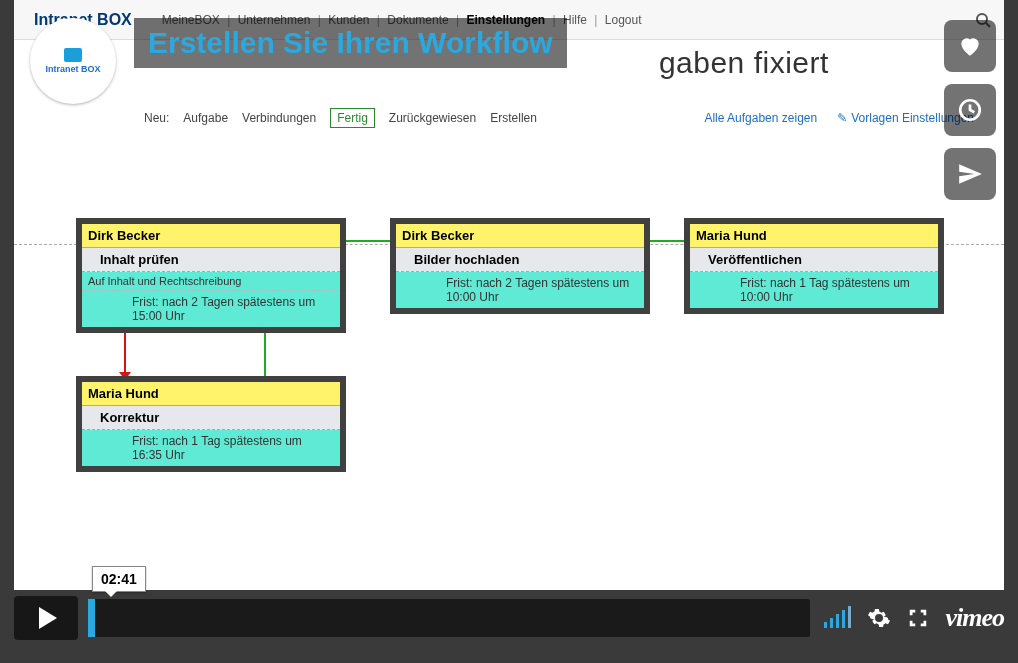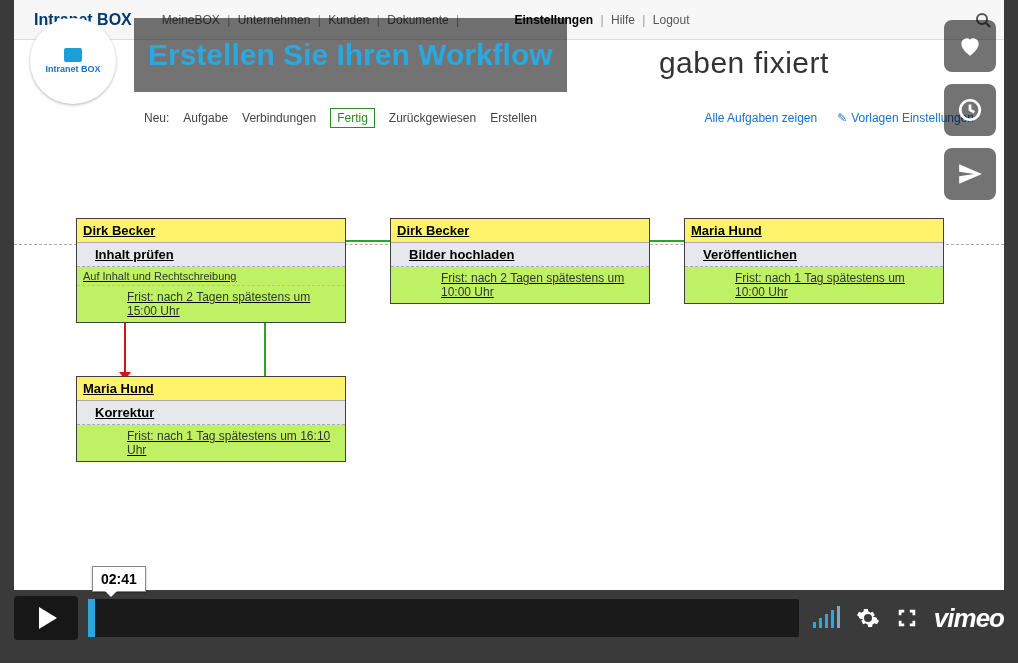--- a/index.html
+++ b/index.html
@@ -27,21 +27,21 @@
     height: 40px;
     padding-left: 20px;
     color:#333;
     font-size: 12px;
     border-bottom:1px solid #ddd;
     background:#f7f7f7;
   }
   .app-logo { font-weight:bold; color:#003a70; font-size:16px; margin-right:30px;}
   .app-nav span { margin-right: 4px; color:#555; }
   .app-nav .sep { color:#999; }
-  .app-nav .active { font-weight:bold; color:#000;margin-left:48px; }
+  .app-nav .active { font-weight:bold; color:#000; }
   .app-search { margin-left:auto; margin-right:10px; width:22px; height:22px; border-radius:50%; display:flex; align-items:center; justify-content:center;}
   .subtitle-bar {
     position:absolute;
     top:40px; left:0; right:0;
     text-align:center;
     font-size: 30px;
     color:#333;
     padding:6px 0;
     background: rgba(255,255,255,0.6);
     letter-spacing:0.5px;
@@ -64,25 +64,24 @@
   .canvas {
     position:absolute;
     top: 140px;
     left: 0;
     right: 0;
     bottom: 0;
     background:#fff;
   }
   .wf-box {
     position:absolute;
-    border:1px solid #404040;
-    background:#bef264;
+    border:6px solid #404040;
+    background:#5eead4;
     font-size:12px;
     width: 260px;
-    text-decoration: underline;
   }
   .wf-header {
     background:#fff36b;
     padding:4px 6px;
     font-weight:bold;
     border-bottom:1px solid #aaa;
     font-size:13px;
   }
   .wf-title {
     background:#e6e8eb;
@@ -127,21 +126,21 @@
     flex-direction:column;
     text-align:center;
   }
   .ov-avatar-icon { width:18px;height:14px;background:#1a9fd9;border-radius:2px;margin-bottom:2px;}
   .ov-titleblock { margin-left: 18px; }
   .ov-title {
     background: rgba(0,0,0,0.55);
     color:#2aa9e0;
     font-size:30px;
     font-weight:bold;
-    padding:20px 14px;
+    padding:8px 14px;
     display:inline-block;
   }
   .ov-byline {
     background: rgba(0,0,0,0.55);
     color:#ddd;
     font-size:16px;
     padding:5px 14px;
     display:inline-block;
     margin-top:3px;
   }
@@ -214,21 +213,21 @@
     border-right:6px solid transparent;
     border-top:6px solid #fff;
   }
   .ctrls {
     display:flex; align-items:center; gap:16px; margin-left:14px; color:#fff;
   }
   .ctrl-btn { cursor:pointer; display:flex; align-items:center; justify-content:center;}
   .vol-bars { display:flex; align-items:flex-end; gap:3px; height:20px;}
   .vol-bars span { width:3px; background:#2aa9e0; display:block;}
   .vimeo-logo {
-    font-family: Liberation Sans, sans-serif;
+    font-family: Liberation Serif, serif;
     font-weight:900;
     font-size:26px;
     letter-spacing:-1px;
     color:#fff;
     font-style:italic;
   }
 </style>
 </head>
 <body>
 
@@ -276,21 +275,21 @@
     <div style="position:absolute; left:0; right:0; top:104px; border-top:1px dashed #aaa;"></div>
   <div class="wf-box" style="left: 62px; top: 78px; width: 270px;">
         <div class="wf-header">Dirk Becker</div>
         <div class="wf-title">Inhalt prüfen</div>
         <div class="wf-note">Auf Inhalt und Rechtschreibung</div>
         <div class="wf-deadline">Frist: nach 2 Tagen spätestens um 15:00 Uhr</div>
       </div>
       <div class="wf-box" style="left: 62px; top: 236px; width: 270px;">
         <div class="wf-header">Maria Hund</div>
         <div class="wf-title">Korrektur</div>
-        <div class="wf-deadline">Frist: nach 1 Tag spätestens um 16:10 Uhr</div>
+        <div class="wf-deadline">Frist: nach 1 Tag spätestens um 16:35 Uhr</div>
       </div>
       <div class="wf-box" style="left: 376px; top: 78px; width: 260px;">
         <div class="wf-header">Dirk Becker</div>
         <div class="wf-title">Bilder hochladen</div>
         <div class="wf-deadline">Frist: nach 2 Tagen spätestens um 10:00 Uhr</div>
       </div>
       <div class="wf-box" style="left: 670px; top: 78px; width: 260px;">
         <div class="wf-header">Maria Hund</div>
         <div class="wf-title">Veröffentlichen</div>
         <div class="wf-deadline">Frist: nach 1 Tag spätestens um 10:00 Uhr</div>

